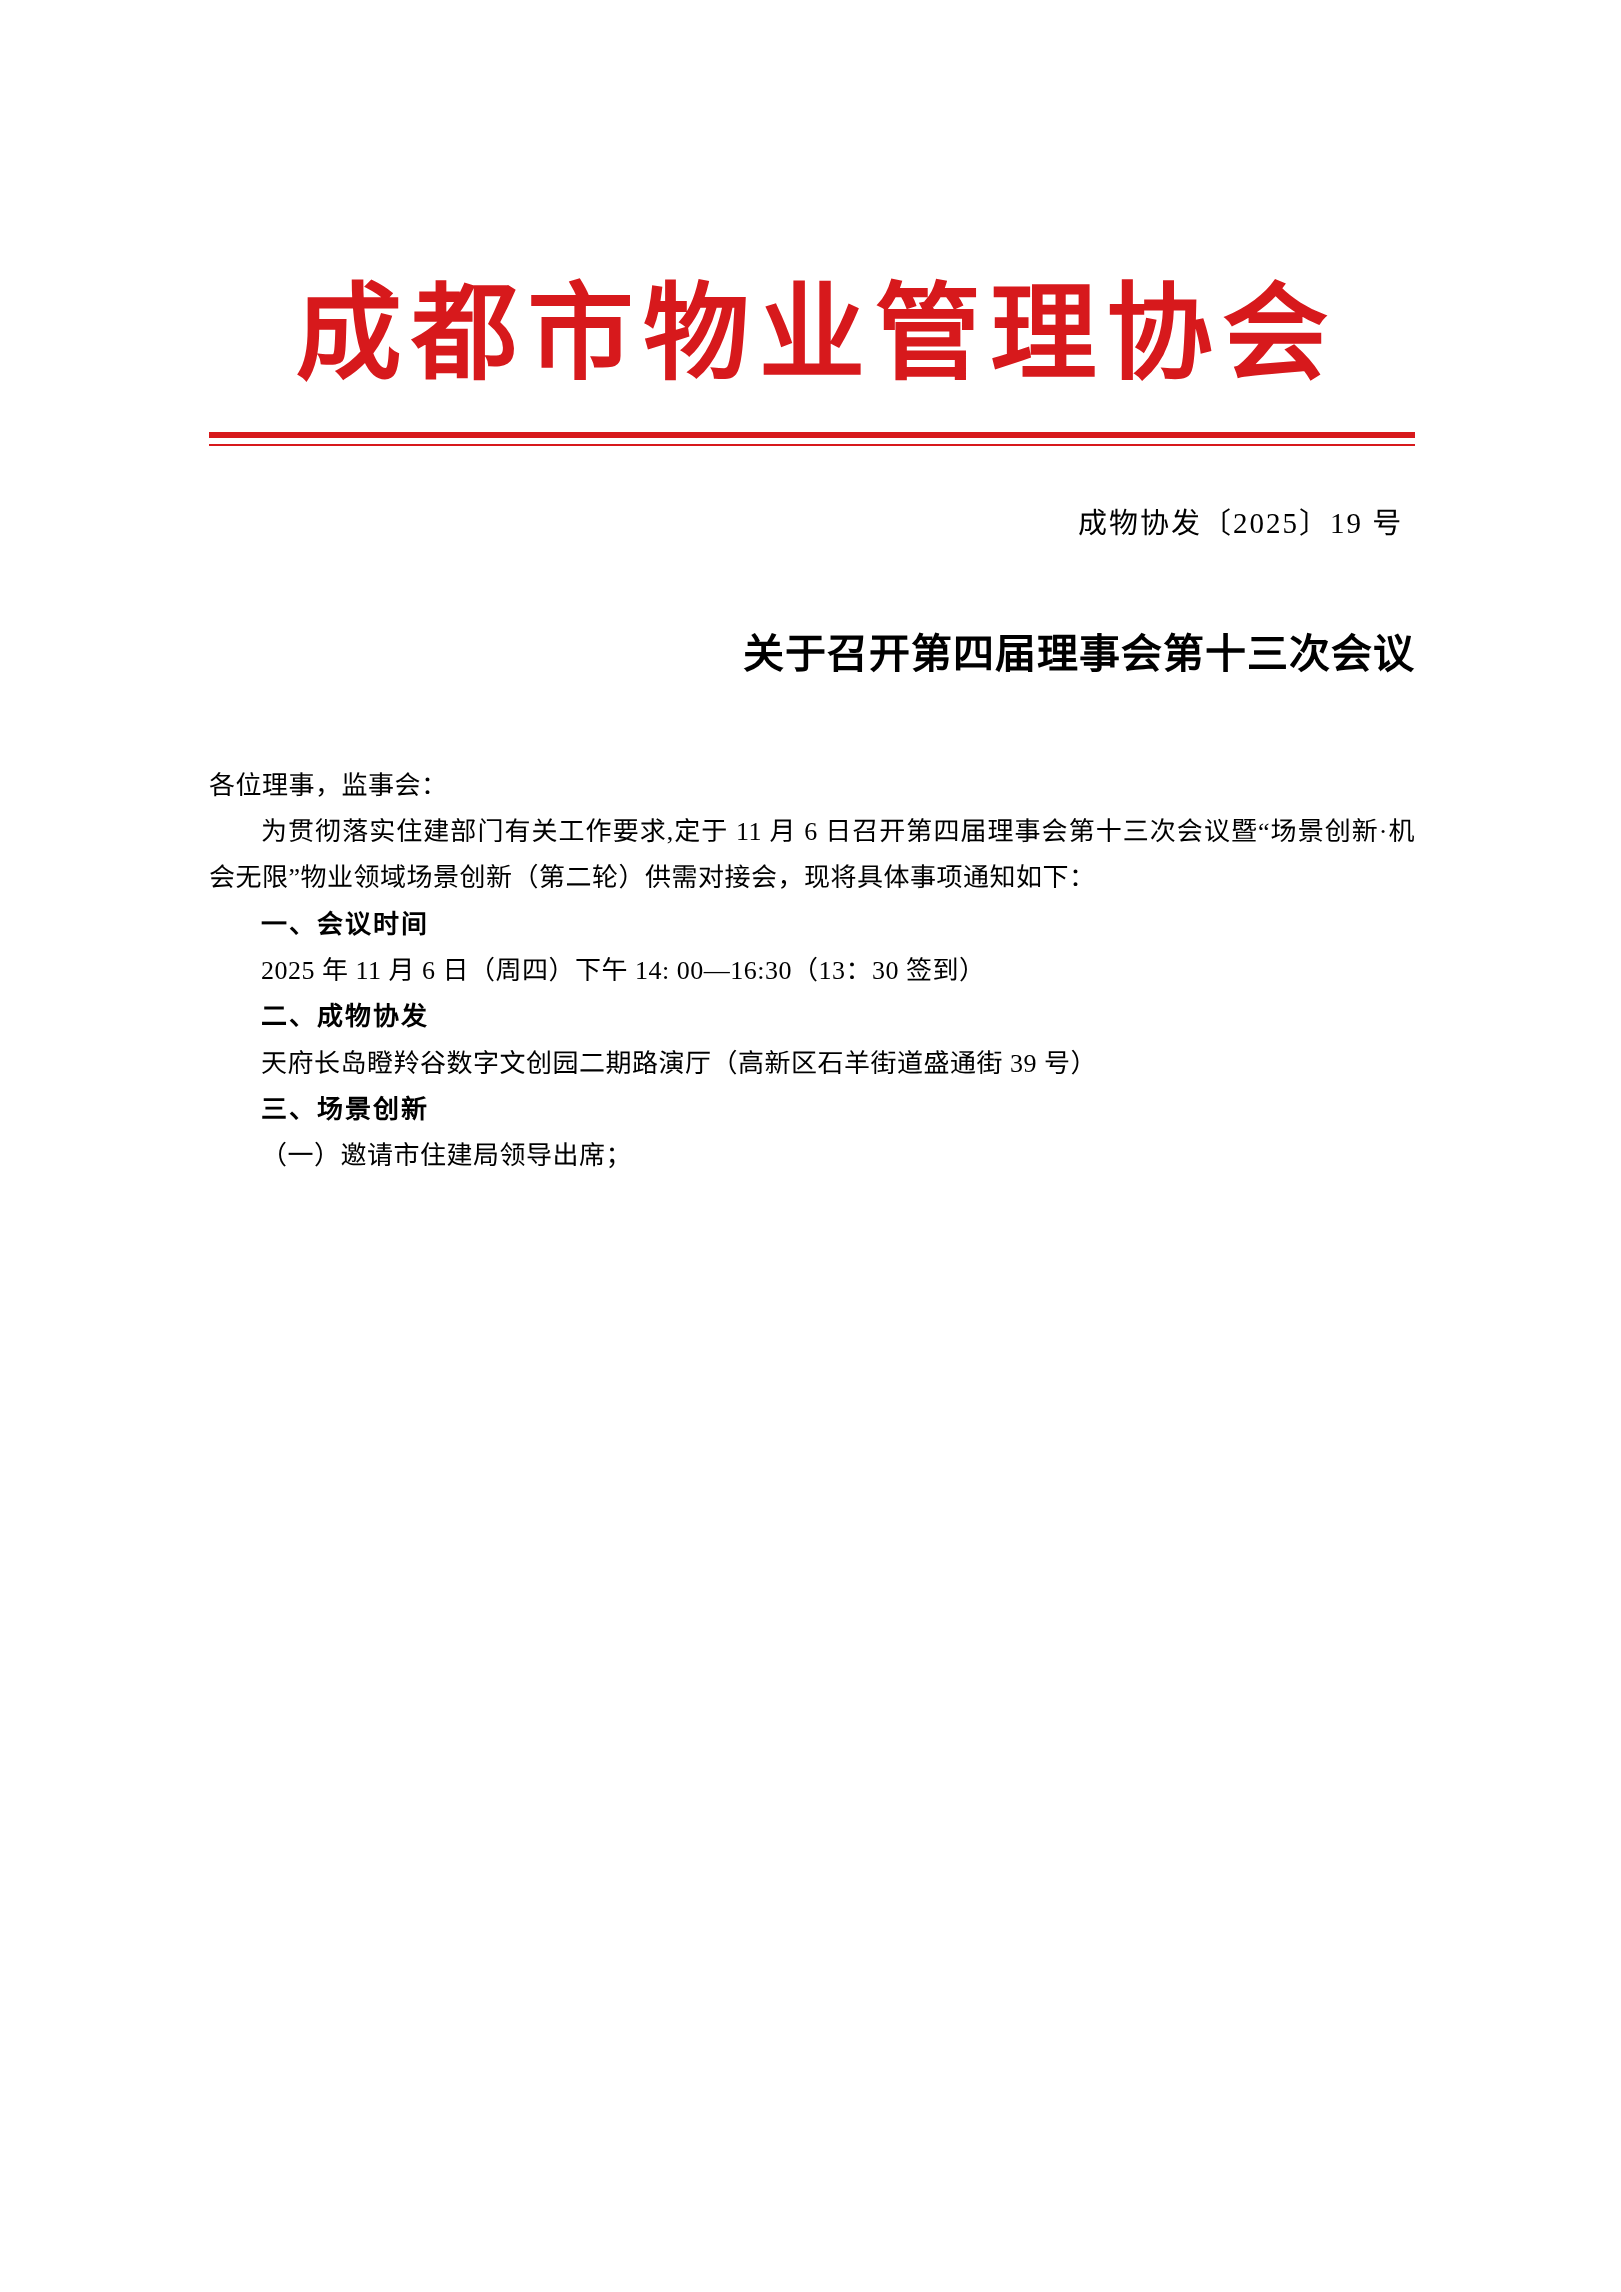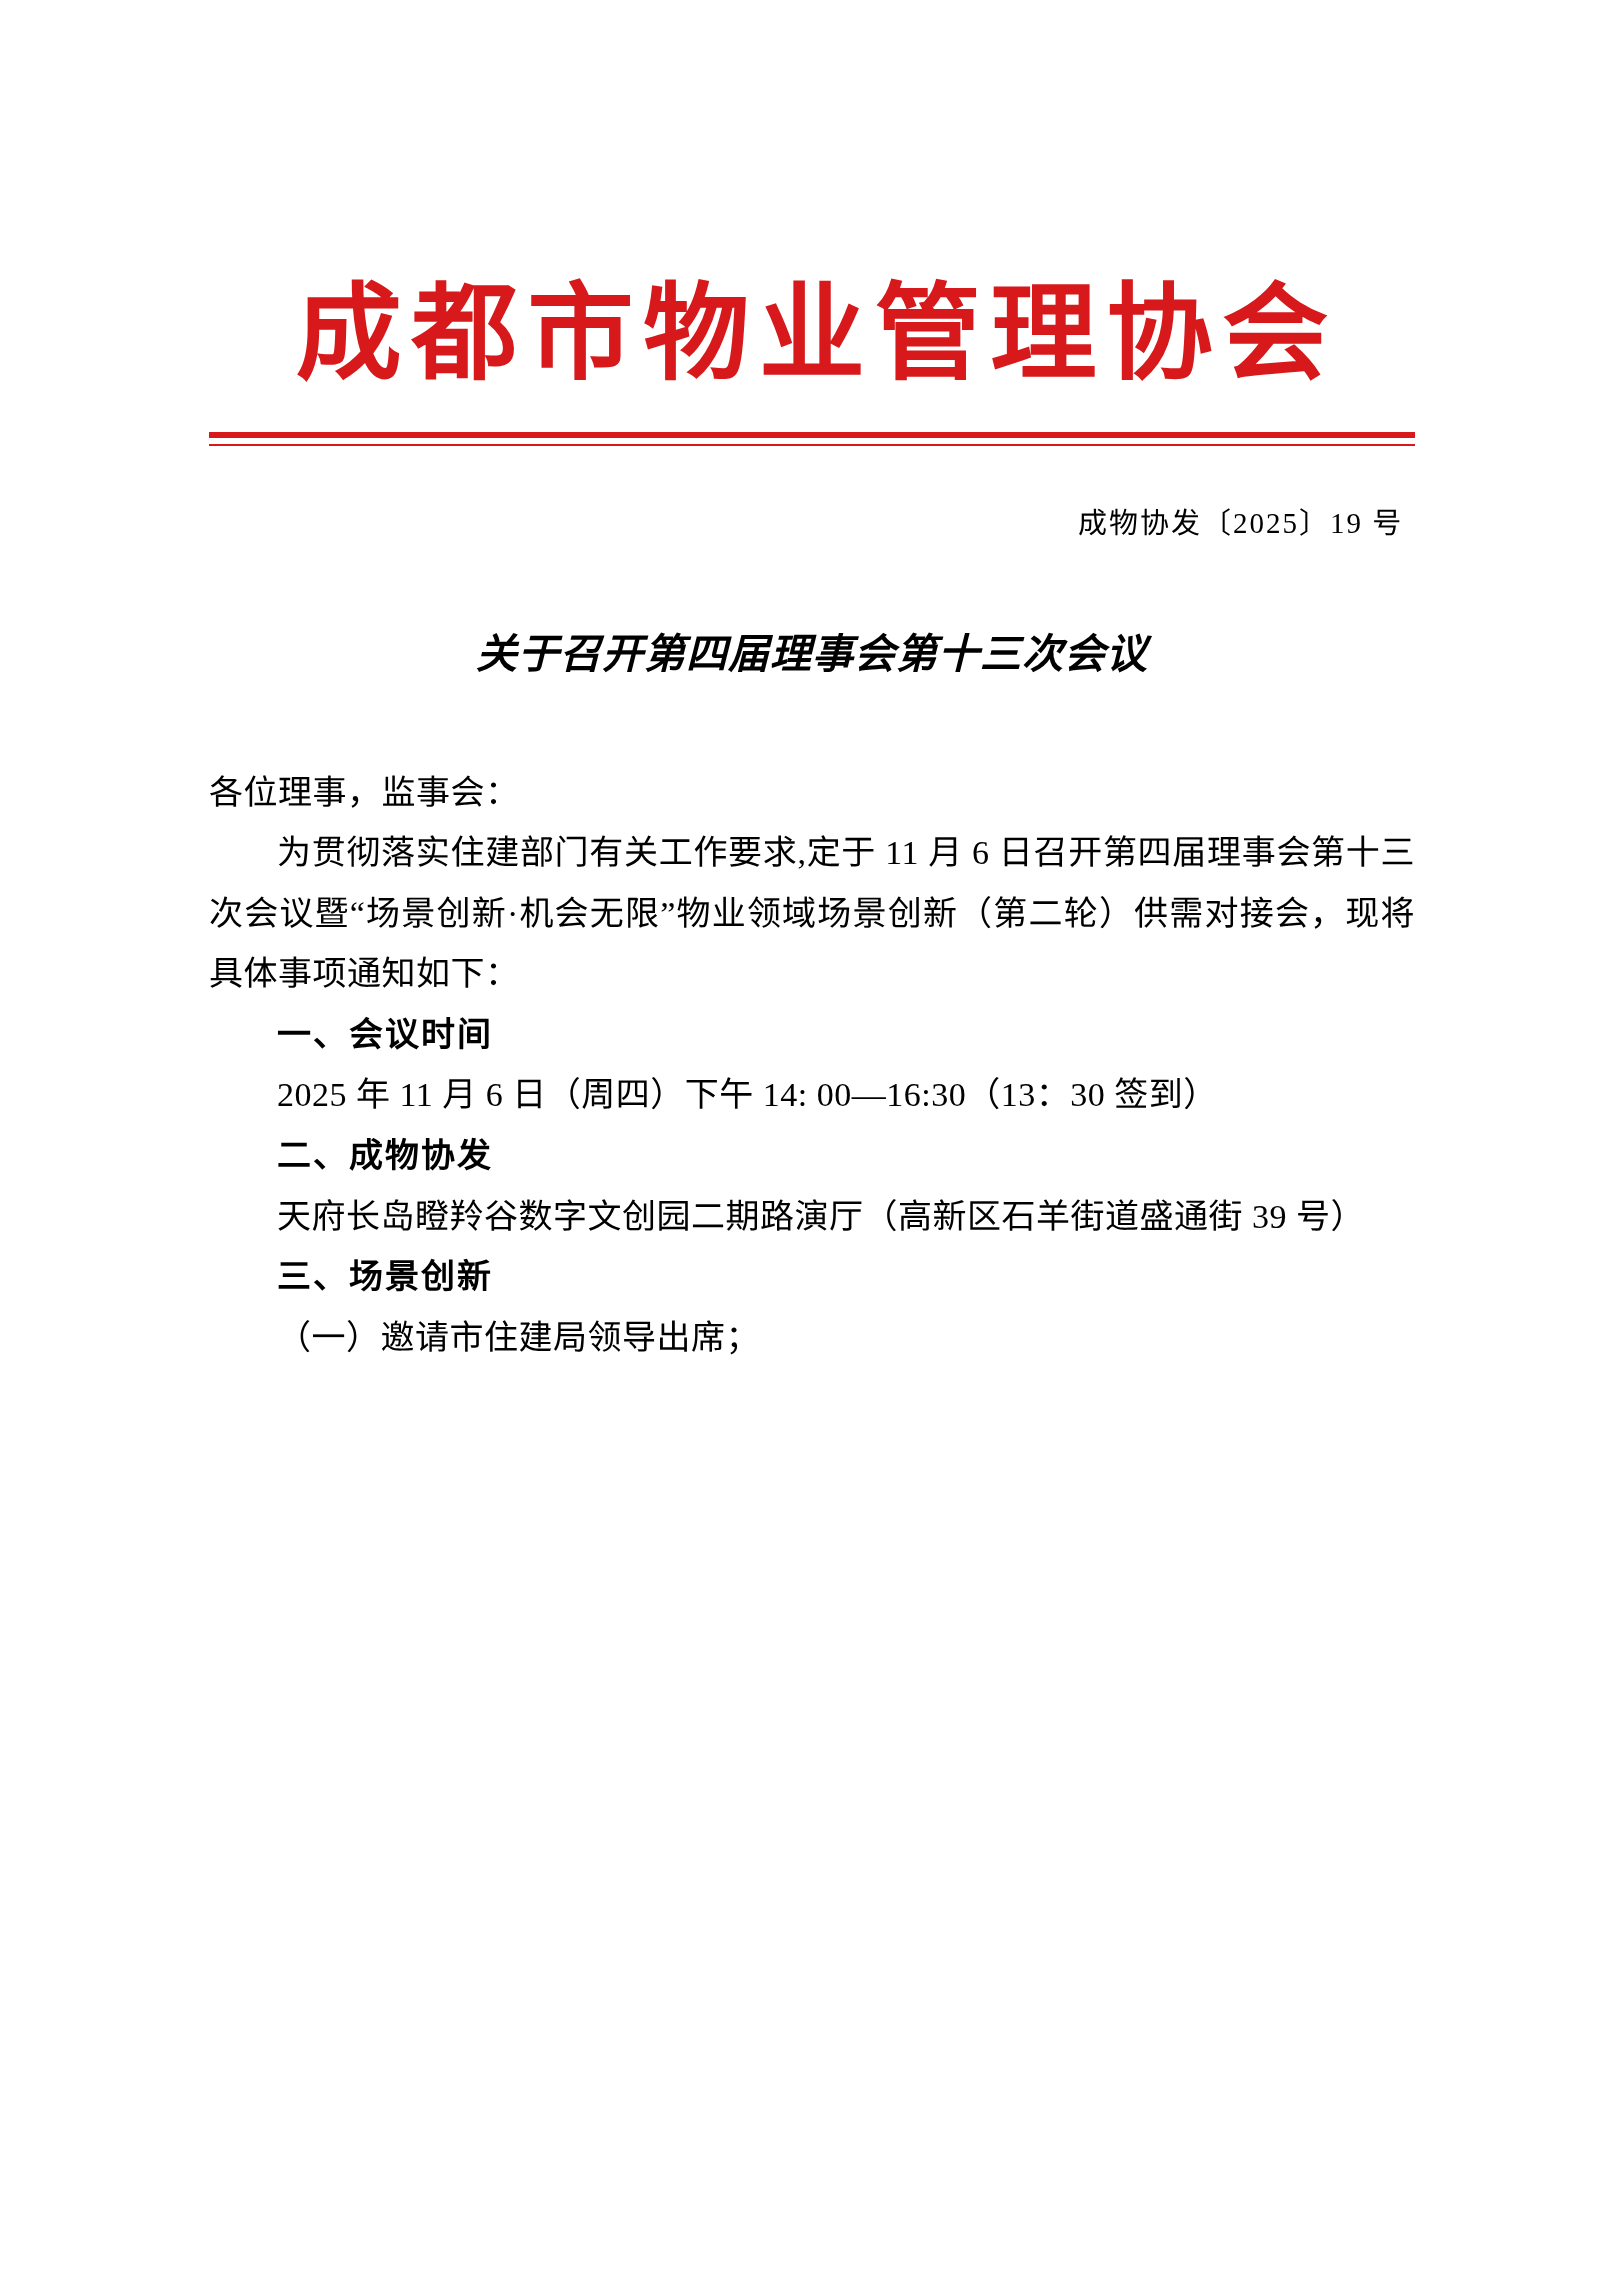--- a/index.html
+++ b/index.html
@@ -69,36 +69,35 @@
   .docnum {
     font-family: "Liberation Serif", "DejaVu Serif", serif;
     font-size: 29px;
     letter-spacing: 2px;
     color: #000;
   }
 
   
   .doc-title {
     margin-top: 80px;
-    text-align: center;
+    text-align: right;
     font-family: "Liberation Serif", "DejaVu Serif", serif;
     font-weight: bold;
     font-size: 41px;
     line-height: 1.62;
     letter-spacing: 1px;
-    font-style: italic;
   }
   .doc-title div {
     white-space: nowrap;
   }
 
   
   .body-text {
     margin-top: 76px;
-    font-size: 34px;
+    font-size: 26px;
     line-height: 1.78;
     letter-spacing: 0.5px;
   }
   .body-text p {
     margin: 0;
   }
   .p-indent {
     text-indent: 2em;
   }
   .p-head {

